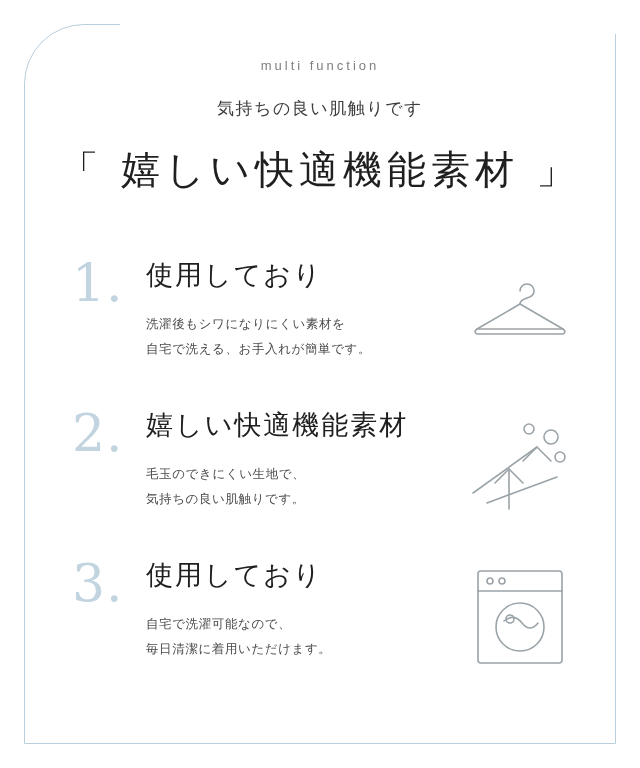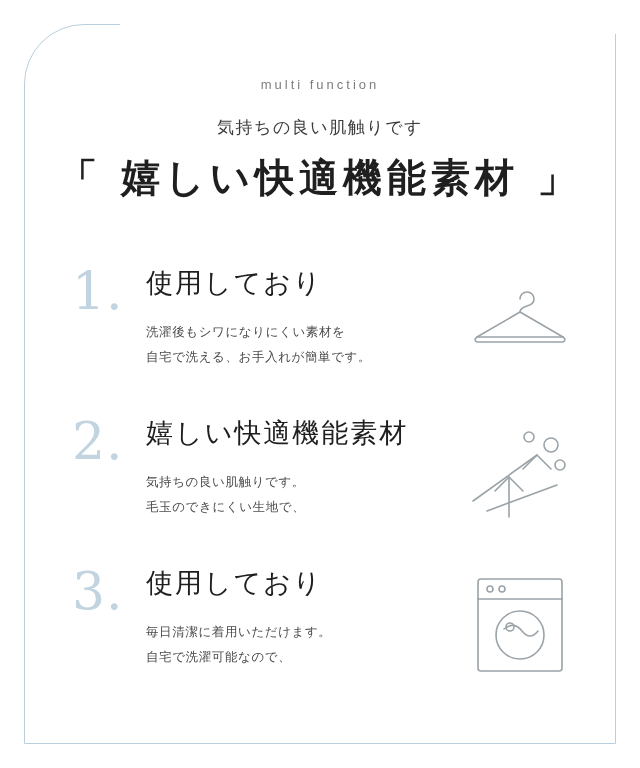--- a/index.html
+++ b/index.html
@@ -54,47 +54,47 @@
     left: 24px;
     bottom: 0px;
     width: 616px;
     height: 20px;
     background: #ffffff;
   }
 
   .content {
     position: relative;
     width: 640px;
-    padding-top: 77px;
+    padding-top: 58px;
     box-sizing: border-box;
   }
 
   .eyebrow {
     text-align: center;
     font-size: 13px;
     letter-spacing: 3px;
     color: #7e7e7e;
     font-family: "Liberation Sans", sans-serif;
   }
   .subtitle {
     margin-top: 24px;
     text-align: center;
     font-size: 17px;
     letter-spacing: 1.5px;
     color: #3c3c3c;
     font-family: "DejaVu Sans", sans-serif;
   }
   .headline {
-    margin-top: 12px;
+    margin-top: 23px;
     text-align: center;
     font-size: 39px;
     letter-spacing: 5px;
     color: #1f1f1f;
     font-family: "DejaVu Serif", serif;
-    font-weight: bold;
+    font-weight: normal;
     white-space: nowrap;
   }
 
   .features {
     margin-top: 60px;
   }
   .feature {
     position: relative;
     display: flex;
     align-items: flex-start;
@@ -175,22 +175,22 @@
             <path d="M12 52 q-4 3 0 5 h86 q4-2 0-5"></path>
           </svg>
         </div>
       </div>
 
       <div class="feature">
         <div class="num">2.</div>
         <div class="ftext">
           <div class="ftitle">嬉しい快適機能素材</div>
           <div class="fdesc">
+            <div>毛玉のできにくい生地で、</div>
             <div>気持ちの良い肌触りです。</div>
-            <div>毛玉のできにくい生地で、</div>
           </div>
         </div>
         <div class="ficon">
           <svg width="110" height="100" viewBox="0 0 110 100" fill="none" stroke="#9aa3a8" stroke-width="1.6" stroke-linecap="round" stroke-linejoin="round">
             <circle cx="64" cy="12" r="5"></circle>
             <circle cx="86" cy="20" r="7"></circle>
             <circle cx="95" cy="40" r="5"></circle>
             <path d="M8 76 L72 30"></path>
             <path d="M22 86 L92 60"></path>
             <path d="M30 66 L44 52 L58 66"></path>
@@ -198,22 +198,22 @@
             <path d="M58 44 L72 30 L86 44"></path>
           </svg>
         </div>
       </div>
 
       <div class="feature">
         <div class="num">3.</div>
         <div class="ftext">
           <div class="ftitle">使用しており</div>
           <div class="fdesc">
+            <div>自宅で洗濯可能なので、</div>
             <div>毎日清潔に着用いただけます。</div>
-            <div>自宅で洗濯可能なので、</div>
           </div>
         </div>
         <div class="ficon">
           <svg width="100" height="104" viewBox="0 0 100 104" fill="none" stroke="#9aa3a8" stroke-width="1.6" stroke-linecap="round" stroke-linejoin="round">
             <rect x="8" y="6" width="84" height="92" rx="3"></rect>
             <path d="M8 26 H92"></path>
             <circle cx="20" cy="16" r="3"></circle>
             <circle cx="32" cy="16" r="3"></circle>
             <circle cx="50" cy="62" r="24"></circle>
             <path d="M34 56 q10 -8 18 2 q8 10 16 0"></path>

